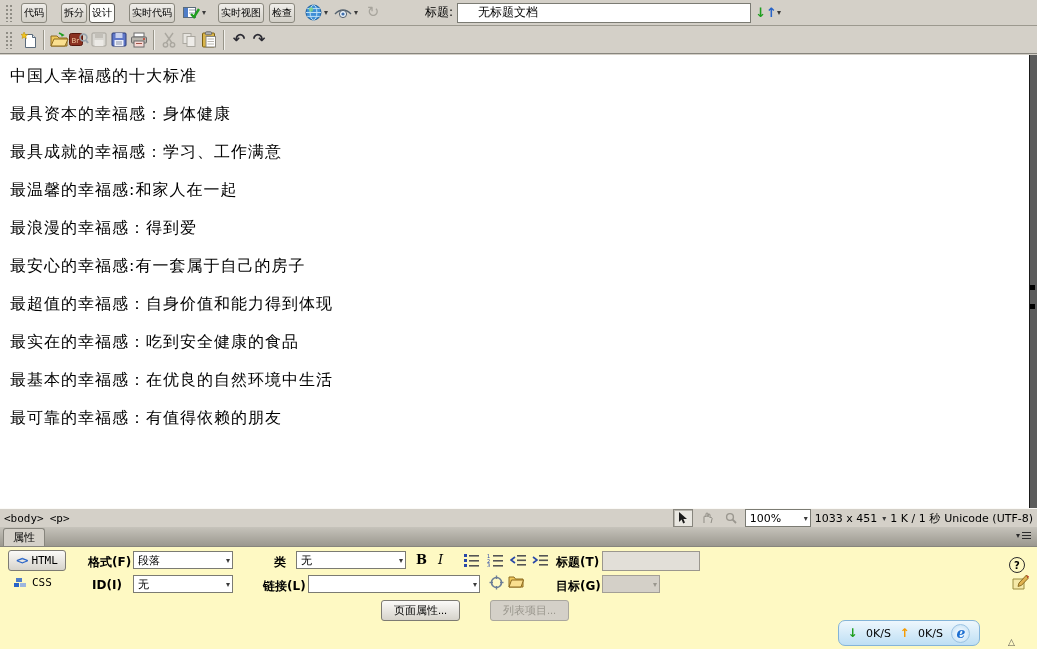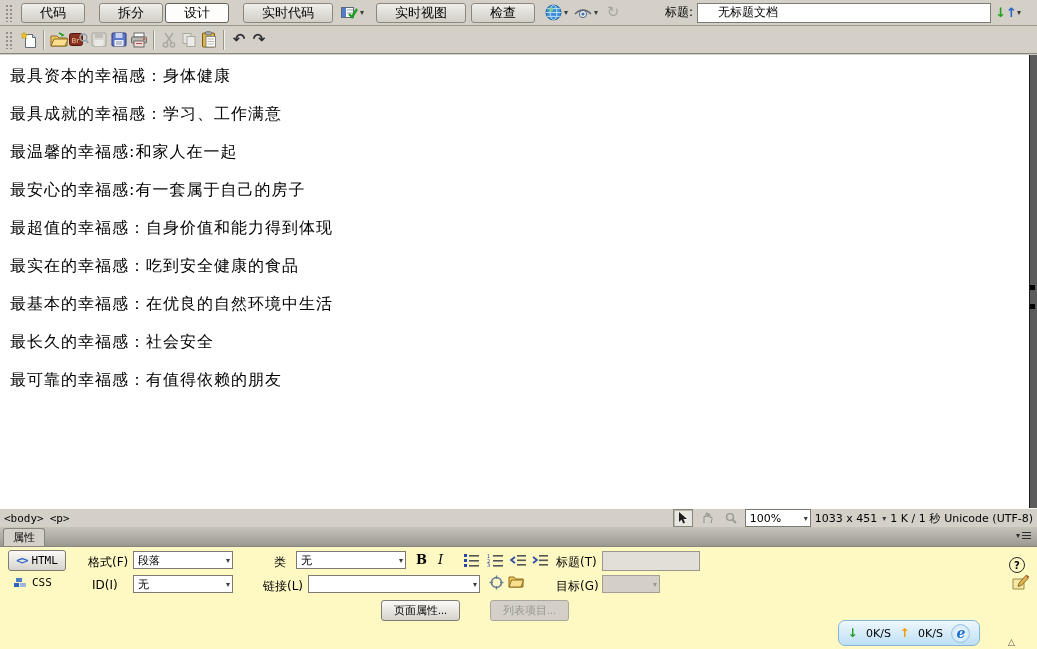--- a/index.html
+++ b/index.html
@@ -13,21 +13,21 @@
   
   .toolbar{position:absolute;left:0;right:0;display:flex;align-items:center;box-sizing:border-box;background:#d4d0c8;}
   #doc-toolbar{top:0;height:26px;border-bottom:1px solid #9c998f;padding:0 2px;}
   #std-toolbar{top:26px;height:28px;border-bottom:1px solid #87857d;padding:0 2px;}
   .grip{width:7px;height:18px;margin:0 3px;
     background-image:radial-gradient(#8f8d85 1px,transparent 1.2px);
     background-size:4px 4px;}
   .tb-btn{
     border:1px solid #8a887e;border-radius:3px;
     background:linear-gradient(#f0eeea,#d2cfc7);
-    padding:2px 18px;font-size:13px;line-height:14px;white-space:nowrap;
+    padding:2px 2px;font-size:10px;line-height:14px;white-space:nowrap;
     font-family:"DejaVu Sans",sans-serif;color:#000;
   }
   .tb-btn.active{background:#fdfdfb;border-color:#63615a;}
   .sep{width:1px;height:20px;background:#989589;border-right:1px solid #f2f1ed;margin:0 4px;}
   .ic{display:inline-flex;align-items:center;justify-content:center;width:20px;height:20px;}
   .dd{font-size:8px;color:#3a3a3a;margin-left:1px;}
   .glyph{font-size:15px;line-height:15px;color:#2b2b33;font-weight:bold;}
   .glyph.disabled{color:#a7a49c;font-weight:normal;}
   #title-field{
     width:252px;height:16px;border:1px solid #7b7b73;background:#fff;
@@ -65,21 +65,21 @@
     border-bottom:1px solid #87857d;
   }
   #panel-tab{
     position:absolute;left:3px;top:1px;height:17px;padding:0 9px;
     background:#d4d0c8;border:1px solid #87857d;border-bottom:none;
     border-radius:3px 3px 0 0;font-size:11px;display:flex;align-items:center;
   }
   #panel-menu{position:absolute;right:6px;top:4px;display:flex;align-items:center;gap:2px;}
   #panel-menu .tri{font-size:8px;color:#2b2b2b;}
   #panel-menu .lines{width:9px;height:7px;background:repeating-linear-gradient(#2b2b2b 0 1px,transparent 1px 3px);}
-  .prop-lbl{position:absolute;font-size:12px;white-space:nowrap;}
+  .prop-lbl{position:absolute;font-size:12px;white-space:nowrap;font-weight:bold;}
   .prop-combo{position:absolute;height:18px;box-sizing:border-box;}
   .raised{
     border:1px solid #7d7b73;border-radius:3px;
     background:linear-gradient(#fbfaf8,#d6d3cb);
   }
   #html-btn{position:absolute;left:8px;top:23px;width:58px;height:21px;display:flex;align-items:center;justify-content:center;gap:4px;font-size:11px;font-family:"DejaVu Sans Mono",monospace;}
   #html-btn .code-ic{color:#2864c8;font-weight:bold;font-size:11px;letter-spacing:-1px;}
   #css-btn{position:absolute;left:14px;top:49px;display:flex;align-items:center;gap:5px;font-size:11px;font-family:"DejaVu Sans Mono",monospace;background:none;border:none;padding:0;}
   .fmt-btn{position:absolute;background:none;border:none;padding:0;font-family:"DejaVu Serif",serif;font-size:13px;}
   .li-ic{position:absolute;width:17px;height:14px;}
@@ -234,28 +234,29 @@
   <span class="ic">
       <span class="glyph">↶</span>
     </span>
   <span class="ic">
       <span class="glyph">↷</span>
     </span>
 </div>
 
 <div id="design-view">
   <div class="content">
+      <p>中国人幸福感的十大标准</p>
       <p>最具资本的幸福感：身体健康</p>
       <p>最具成就的幸福感：学习、工作满意</p>
       <p>最温馨的幸福感:和家人在一起</p>
+      <p>最浪漫的幸福感：得到爱</p>
       <p>最安心的幸福感:有一套属于自己的房子</p>
       <p>最超值的幸福感：自身价值和能力得到体现</p>
       <p>最实在的幸福感：吃到安全健康的食品</p>
       <p>最基本的幸福感：在优良的自然环境中生活</p>
-      <p>最长久的幸福感：社会安全</p>
       <p>最可靠的幸福感：有值得依赖的朋友</p>
     </div>
 </div>
 <div id="doc-right-strip">
   <div class="rs-handle" style="top:230px"></div>
   <div class="rs-handle" style="top:249px"></div>
 </div>
 
 <div id="status-bar">
   <span class="tag">&lt;body&gt;</span>

